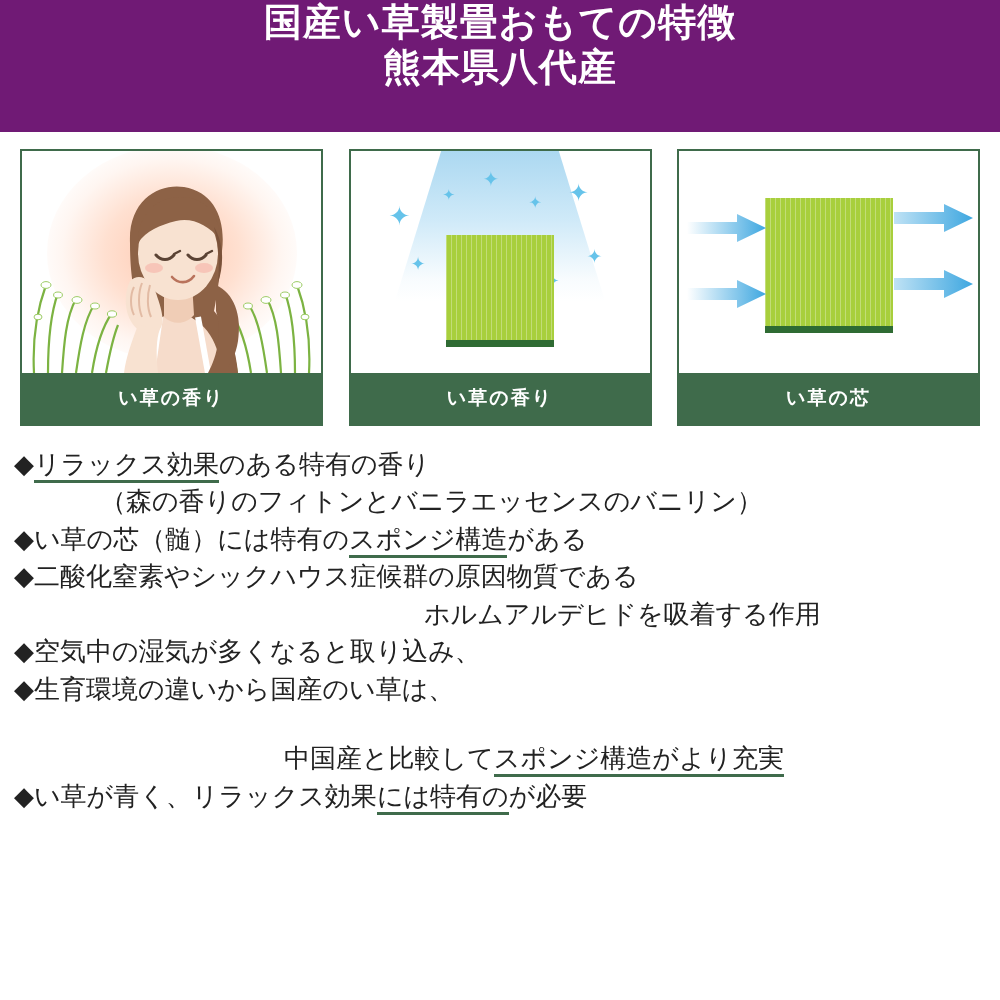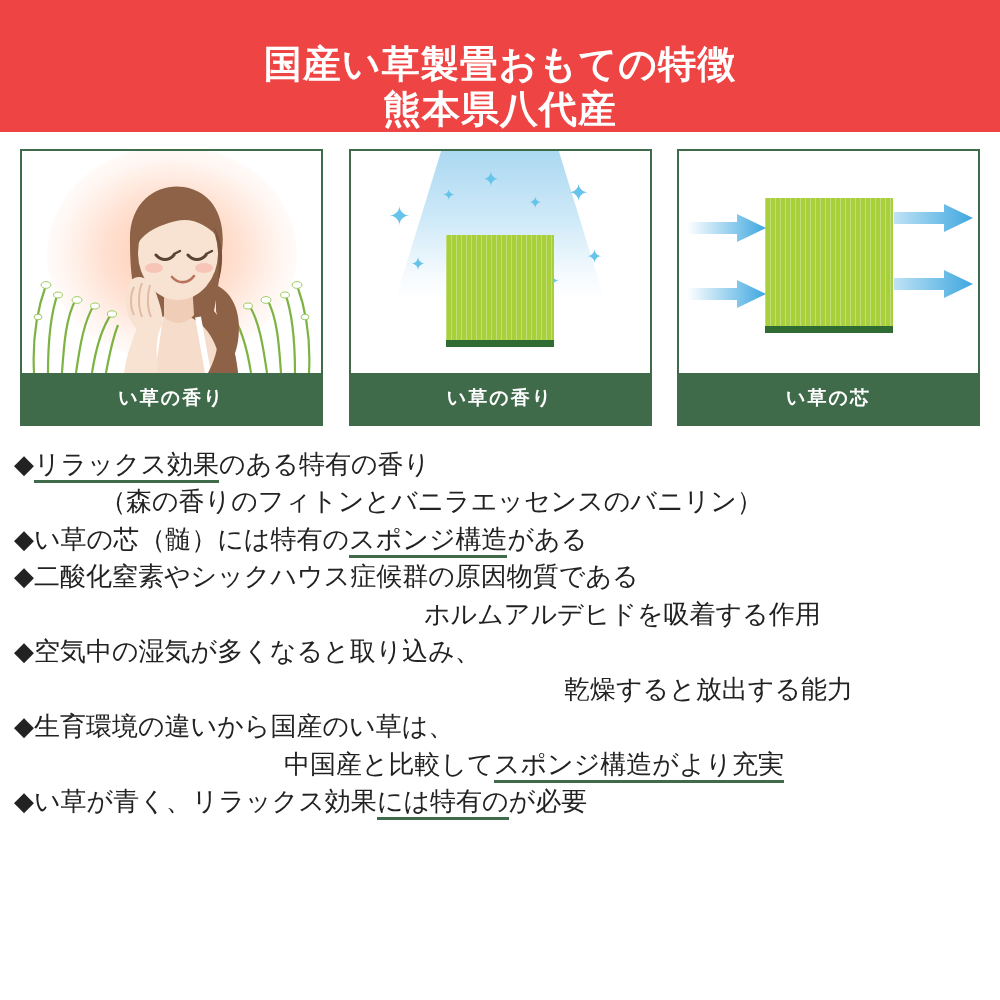--- a/index.html
+++ b/index.html
@@ -18,26 +18,26 @@
     position: relative;
     width: 1000px;
     height: 1000px;
     box-sizing: border-box;
   }
 
   
   .header {
     width: 1000px;
     height: 132px;
-    background: #ef4444;
+    background: #701a75;
     color: #ffffff;
     display: flex;
     flex-direction: column;
     align-items: center;
-    justify-content: flex-end;
+    justify-content: flex-start;
     box-sizing: border-box;
   }
   .header-line {
     font-size: 38px;
     font-weight: bold;
     line-height: 1.18;
     letter-spacing: 1px;
     text-align: center;
   }
 
@@ -170,21 +170,21 @@
   }
   .line {
     font-size: 26px;
     color: #222222;
     line-height: 1.44;
     white-space: nowrap;
     letter-spacing: 0px;
   }
   .line.indent-1 { padding-left: 86px; }
   .line.indent-2 { padding-left: 410px; }
-  .line.indent-3 { padding-left: 270px; }
+  .line.indent-3 { padding-left: 270px; margin-top: 32px; }
   .line.indent-4 { padding-left: 550px; }
   .u {
     border-bottom: 3px solid #3f6b4b;
     padding-bottom: 1px;
   }
 </style>
 </head>
 <body>
 
 <div class="page">
@@ -340,19 +340,18 @@
 
   </div>
 
   <div class="body-text" id="bullet-list">
       <div class="line"><span>◆</span><span class="u">リラックス効果</span><span>のある特有の香り</span></div>
       <div class="line indent-1"><span>（森の香りのフィトンとバニラエッセンスのバニリン）</span></div>
       <div class="line"><span>◆い草の芯（髄）には特有の</span><span class="u">スポンジ構造</span><span>がある</span></div>
       <div class="line"><span>◆二酸化窒素やシックハウス症候群の原因物質である</span></div>
       <div class="line indent-2"><span>ホルムアルデヒドを吸着する作用</span></div>
       <div class="line"><span>◆空気中の湿気が多くなると取り込み、</span></div>
-      <div class="line indent-4"><span>乾燥すると放出する能力</span></div>
       <div class="line"><span>◆生育環境の違いから国産のい草は、</span></div>
       <div class="line indent-3"><span>中国産と比較して</span><span class="u">スポンジ構造がより充実</span></div>
       <div class="line"><span>◆い草が青く、リラックス効果</span><span class="u">には特有の</span><span>が必要</span></div>
     </div>
 
 </div>
 
 </body></html>

